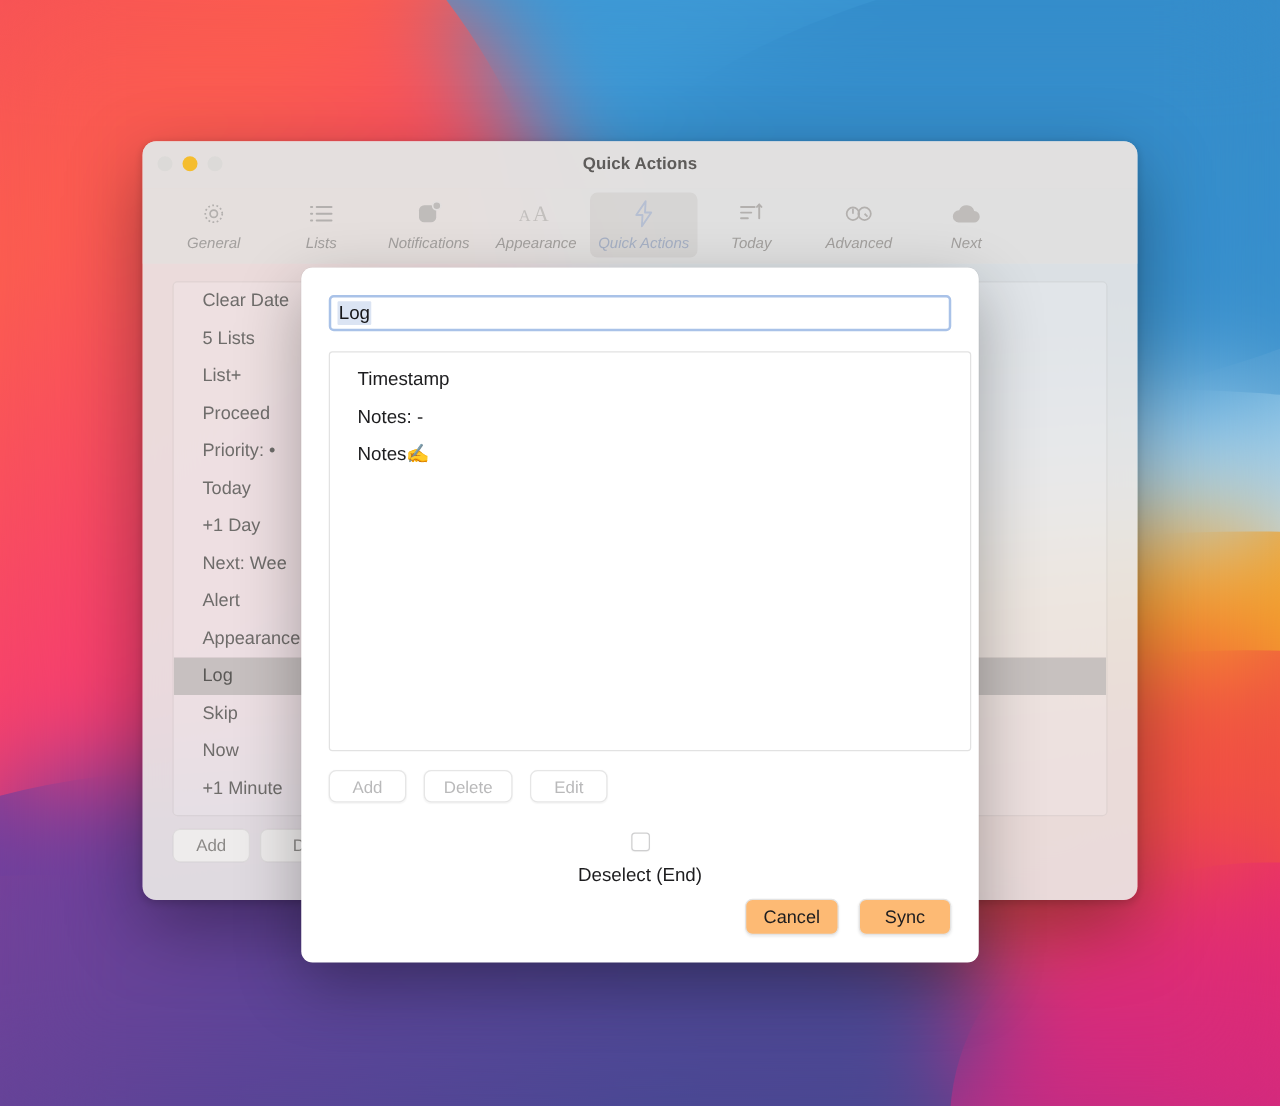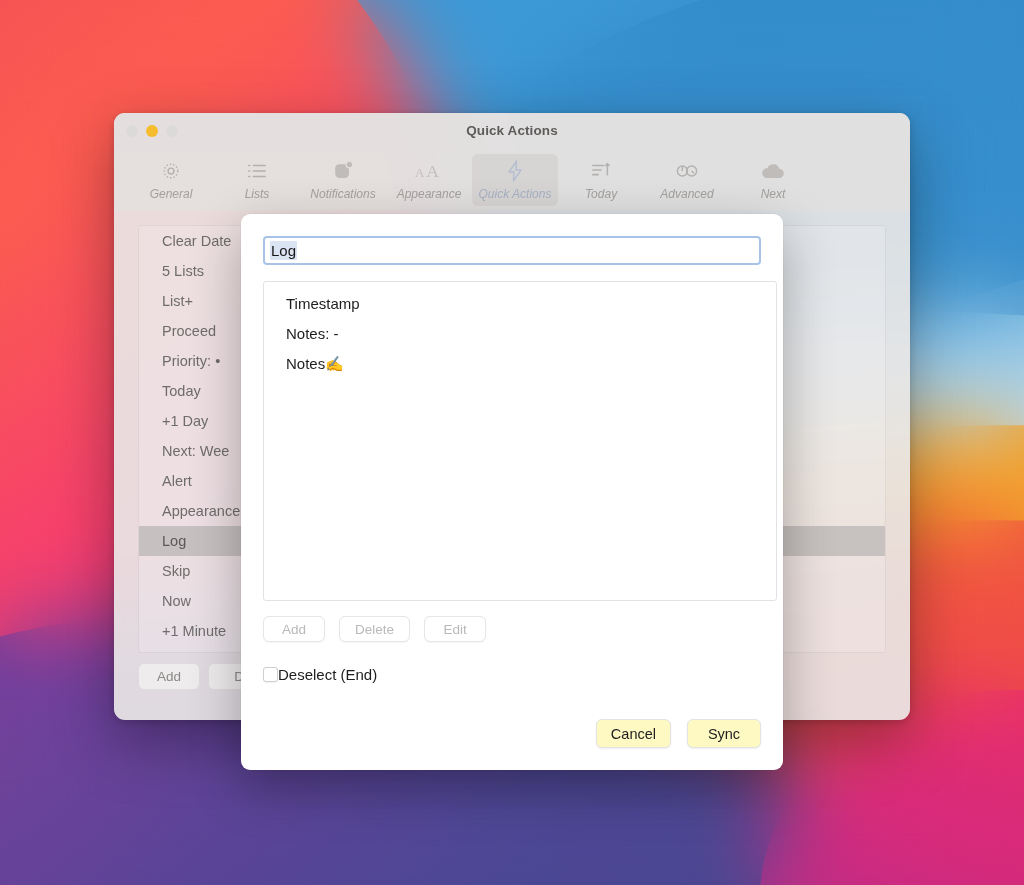--- a/index.html
+++ b/index.html
@@ -222,38 +222,38 @@
     background:#fff;
     border:1px solid #e6e6e6;
     box-shadow:0 .5px 1px rgba(0,0,0,.04);
     color:#b9b9ba;
     font-size:13.5px;
     display:flex; align-items:center; justify-content:center;
     padding:0 15px;
   }
   #deselect-row {
     margin-top:24px;
-    display:flex; align-items:center; 
+    display:flex; align-items:center; gap:11px;flex-direction:column;
   }
   #deselect-checkbox {
     width:15px; height:15px;
     border:1px solid #cfcfd0;
     border-radius:3px;
     background:#fff;
     box-shadow:0 .5px 1px rgba(0,0,0,.05);
   }
   #deselect-label { font-size:15px; color:#1d1d1f; }
   #sheet-footer {
     position:absolute; right:22px; bottom:22px;
     display:flex; gap:16px;
   }
   .footer-btn {
     min-width:74px; height:29px;
     border-radius:6px;
-    background:#fef9c3;
+    background:#fdba74;
     border:1px solid #e3e3e3;
     box-shadow:0 1px 2px rgba(0,0,0,.07);
     color:#1d1d1f;
     font-size:14.5px;
     display:flex; align-items:center; justify-content:center;
     padding:0 14px;
   }
 </style>
 </head>
 <body>

